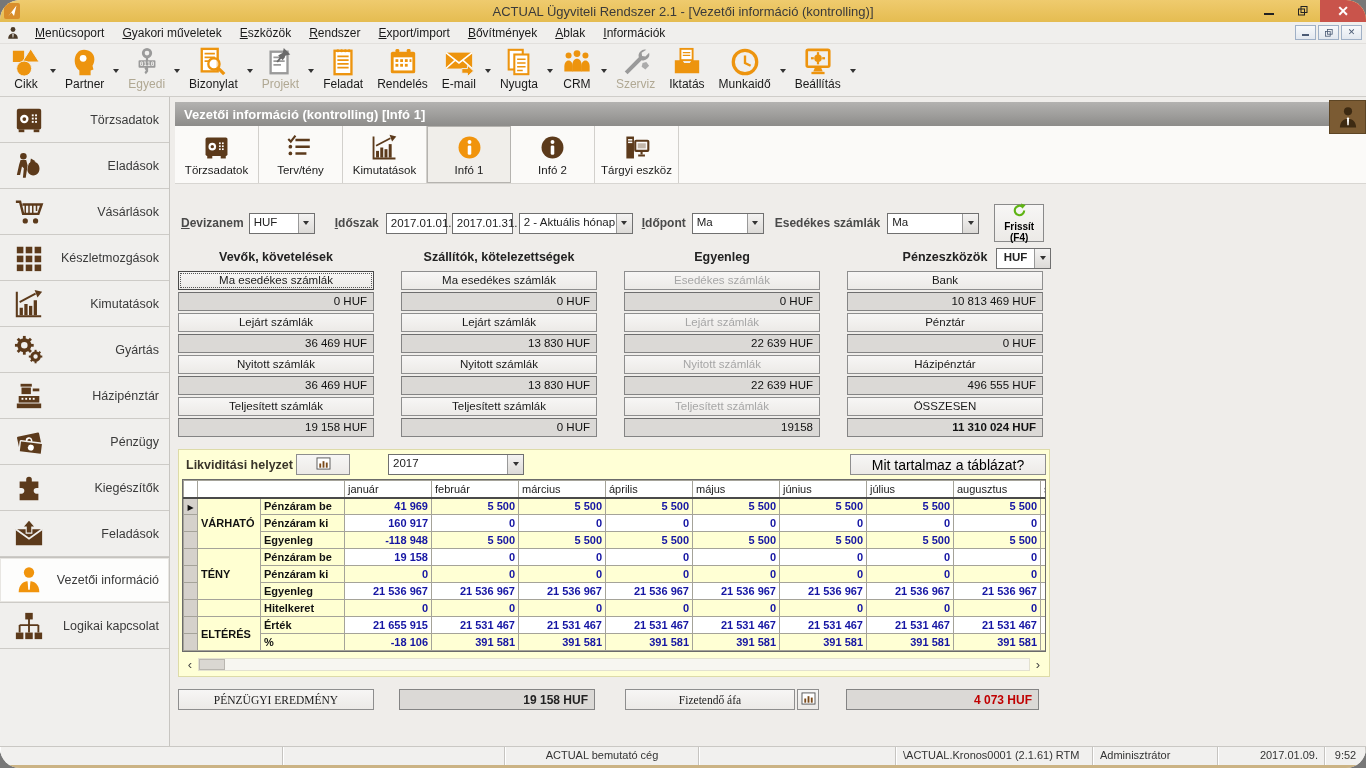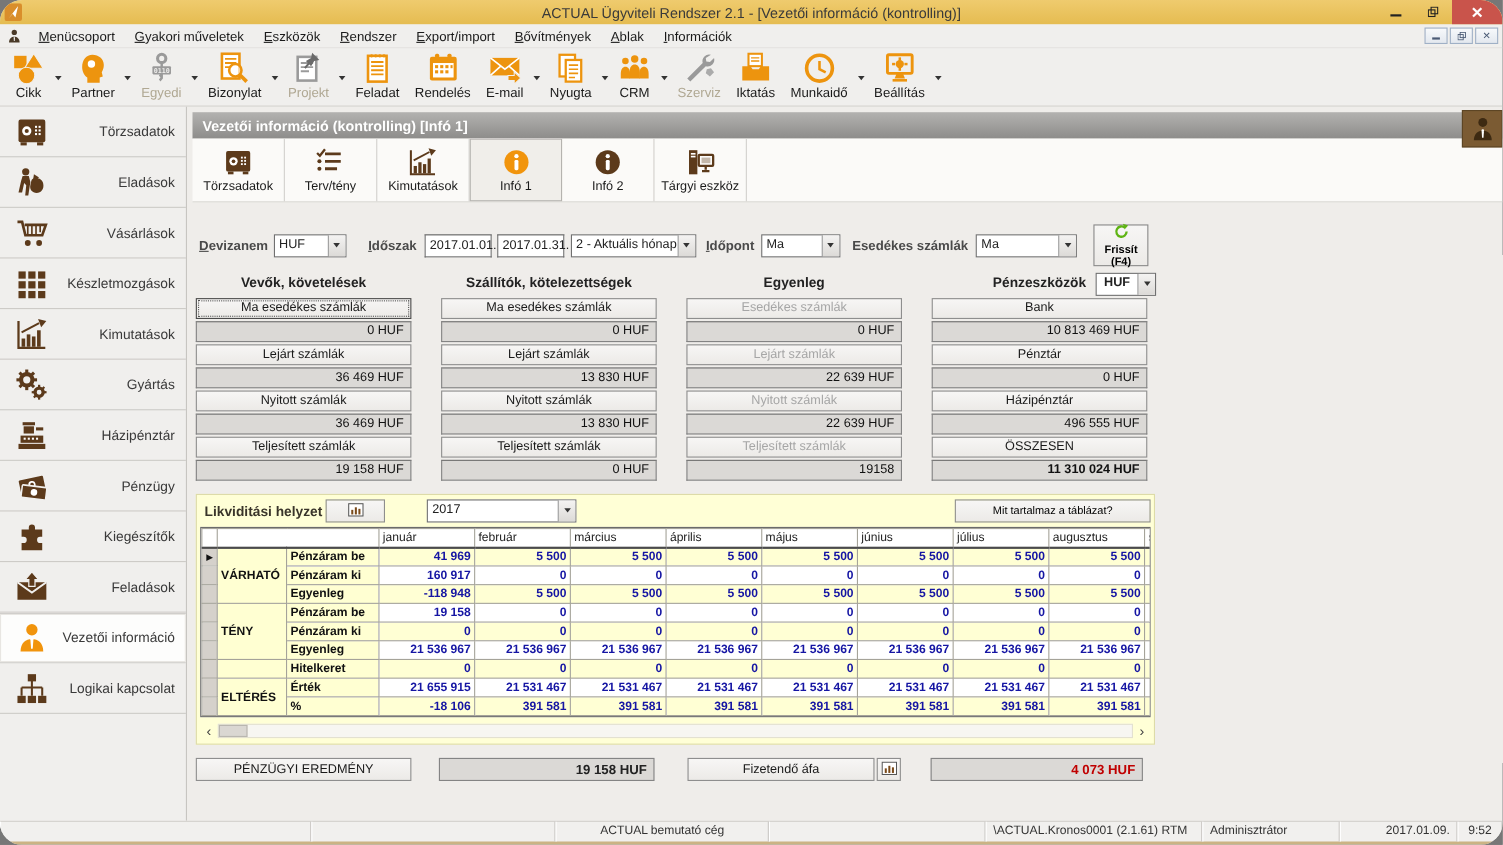--- a/index.html
+++ b/index.html
@@ -88,22 +88,22 @@
         text-align:right;font-size:11.5px;padding:2px 6px 0 0;color:#111;}
   .sval.bold{font-weight:bold;}
   
   .yellowpanel{margin:10px 0 0 3px;width:872px;background:#FFFFD6;border:1px solid #DDDBA8;padding:2px 3px 4px 3px;}
   .liq-head{height:25px;display:flex;align-items:center;}
   .liq-title{font-weight:bold;font-size:12.5px;color:#3a352a;margin-left:4px;width:110px;}
   .smallbtn{width:54px;height:21px;background:linear-gradient(#F7F6F5,#ECEAE7);border:1px solid #8E8E8E;
             display:flex;align-items:center;justify-content:center;}
   .smallbtn svg{width:15px;height:13px;}
   .liq-head .combo{width:136px;margin-left:38px;}
-  .infobtn{margin-left:auto;width:178px;height:21px;background:linear-gradient(#F7F6F5,#ECEAE7);
-           border:1px solid #8E8E8E;font-family:inherit;font-size:10px;}
+  .infobtn{margin-left:auto;width:196px;height:21px;background:linear-gradient(#F7F6F5,#ECEAE7);
+           border:1px solid #8E8E8E;font-family:inherit;font-size:14px;}
   
   .liqwrap{width:864px;overflow:hidden;margin-top:2px;border:1px solid #6b6b6b;background:#fff;}
   table.liq{border-collapse:collapse;table-layout:fixed;width:944px;}
   table.liq th,table.liq td{border:1px solid #A5A399;height:17px;padding:0 3px;overflow:hidden;
        white-space:nowrap;font-size:11px;}
   table.liq th{background:#fff;font-weight:normal;text-align:left;border-bottom:2px solid #4a4a4a;}
   td.sel{background:#D5D1CB;padding:0;text-align:center;}
   .selarrow{font-size:8px;color:#111;}
   td.grp,td.lbl{background:#FFFFD2;font-weight:bold;color:#111;}
   td.num{color:#1515A3;font-weight:bold;text-align:right;}
@@ -111,21 +111,21 @@
   tbody tr:nth-child(even) td.num{background:#FFFFFF;}
   
   .hscroll{height:15px;margin-top:5px;display:flex;align-items:center;width:864px;}
   .harrow{width:16px;height:15px;display:flex;align-items:center;justify-content:center;color:#444;
           font-size:13px;line-height:1;}
   .htrack{flex:1;height:13px;background:#F7F6F1;border:1px solid #E3E1D0;position:relative;}
   .hthumb{position:absolute;left:0;top:0;width:26px;height:11px;background:#DAD7D2;border:1px solid #B9B6B0;}
   
   .bottomrow{display:flex;margin:12px 0 0 3px;align-items:center;}
   .bbtn{width:196px;height:21px;background:linear-gradient(#F7F6F5,#ECEAE7);border:1px solid #8E8E8E;
-        font-family:Liberation Sans, sans-serif;font-size:11.5px;color:#1a1a1a;}
+        font-family:Liberation Serif, serif;font-size:11.5px;color:#1a1a1a;}
   .bval{width:196px;height:21px;background:#DBD9D6;border:1px solid #848484;text-align:right;
         font-weight:bold;font-size:12px;padding:3px 6px 0 0;}
   .bval.red{color:#C00000;}
   
   .statusbar{height:19px;border-top:1px solid #CAC8C4;background:#F1F0EE;display:flex;}
   .seg{border-left:1px solid #fff;border-right:1px solid #C6C4C0;font-size:11px;color:#333;
        padding:2px 6px 0 6px;white-space:nowrap;overflow:hidden;}
   .seg1{width:283px}.seg2{width:222px}.seg3{width:194px;text-align:center}.seg4{width:197px}
   .seg5{width:197px}.seg6{width:125px}.seg7{width:107px;text-align:right}.seg8{flex:1;text-align:center}
   .bottomstrip{height:3px;background:#CBB384;}

